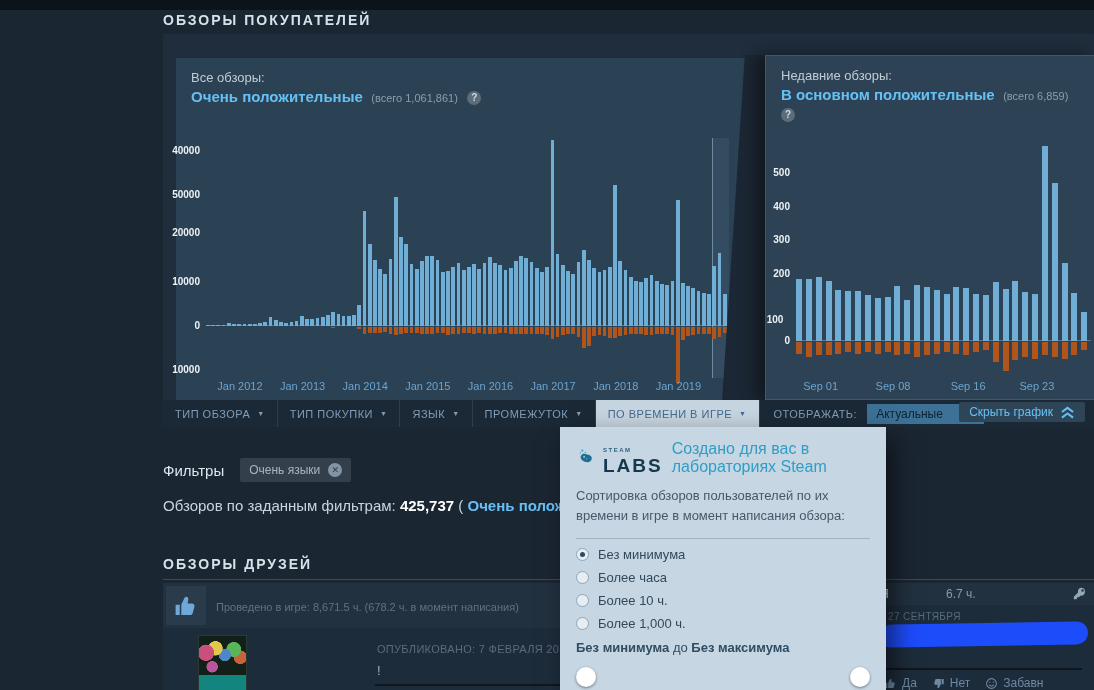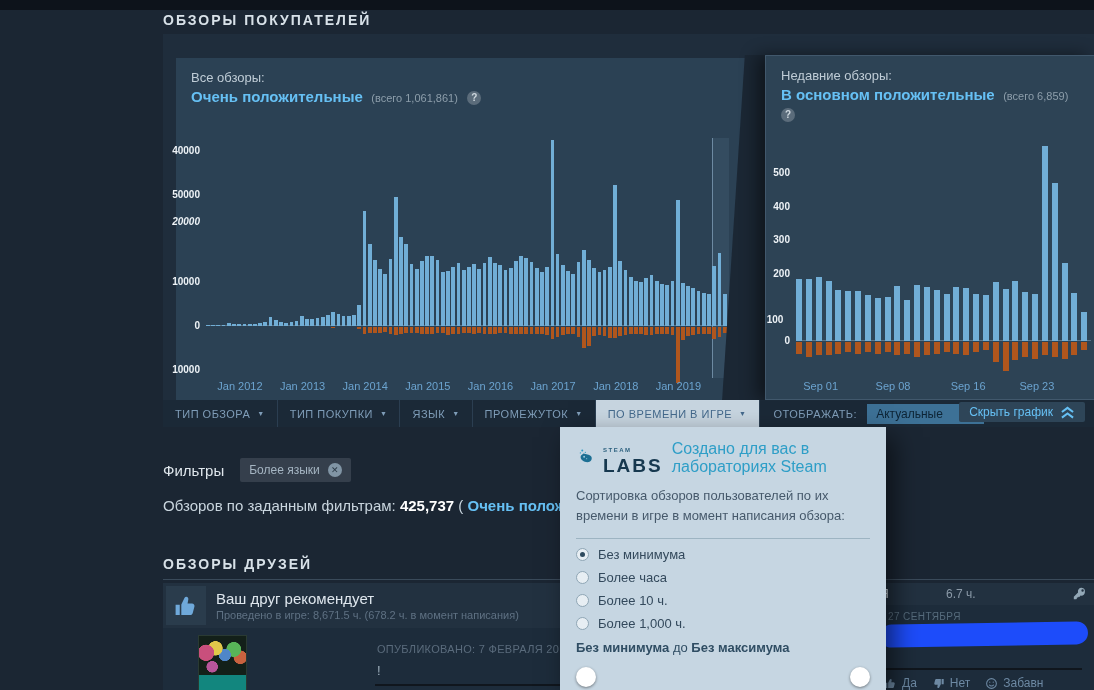--- a/index.html
+++ b/index.html
@@ -305,21 +305,21 @@
           <div class="bar" style="left: 501.12px; width: 3.76px; top: 150.06px; height: 31.94px; background: rgb(113, 174, 214);"></div>
           <div class="bar" style="left: 501.12px; width: 3.76px; top: 183px; height: 7.44px; background: rgb(176, 86, 29);"></div>
           <div class="bar" style="left: 506.34px; width: 3.76px; top: 122.06px; height: 59.94px; background: rgb(113, 174, 214);"></div>
           <div class="bar" style="left: 506.34px; width: 3.76px; top: 183px; height: 11.81px; background: rgb(176, 86, 29);"></div>
           <div class="bar" style="left: 511.56px; width: 3.76px; top: 108.94px; height: 73.06px; background: rgb(113, 174, 214);"></div>
           <div class="bar" style="left: 511.56px; width: 3.76px; top: 183px; height: 10.06px; background: rgb(176, 86, 29);"></div>
           <div class="bar" style="left: 516.78px; width: 3.76px; top: 149.63px; height: 32.38px; background: rgb(113, 174, 214);"></div>
           <div class="bar" style="left: 516.78px; width: 3.76px; top: 183px; height: 5.69px; background: rgb(176, 86, 29);"></div>
           <div class="ytick" style="left: -40px; width: 34px; top: 1px;">40000</div>
           <div class="ytick" style="left: -40px; width: 34px; top: 44.8px;">50000</div>
-          <div class="ytick" style="left: -40px; width: 34px; top: 72px; font-style: italic;">20000</div>
+          <div class="ytick" style="left: -40px; width: 34px; top: 83px;">20000</div>
           <div class="ytick" style="left: -40px; width: 34px; top: 132.3px;">10000</div>
           <div class="ytick" style="left: -40px; width: 34px; top: 176px;">0</div>
           <div class="ytick" style="left: -40px; width: 34px; top: 219.8px;">10000</div>
           <div class="xtick" style="left: -1.1px; width: 70px; top: 236px;">Jan 2012</div>
           <div class="xtick" style="left: 61.6px; width: 70px; top: 236px;">Jan 2013</div>
           <div class="xtick" style="left: 124.2px; width: 70px; top: 236px;">Jan 2014</div>
           <div class="xtick" style="left: 186.8px; width: 70px; top: 236px;">Jan 2015</div>
           <div class="xtick" style="left: 249.5px; width: 70px; top: 236px;">Jan 2016</div>
           <div class="xtick" style="left: 312.1px; width: 70px; top: 236px;">Jan 2017</div>
           <div class="xtick" style="left: 374.8px; width: 70px; top: 236px;">Jan 2018</div>
@@ -447,40 +447,39 @@
       <svg width="15" height="13" viewBox="0 0 16 14" fill="none" stroke="#66c0f4" stroke-width="2.2">
         <path d="M2 6.5 8 2l6 4.5"></path>
           <path d="M2 12.5 8 8l6 4.5"></path>
       </svg>
     </div>
   </div>
 
   <div class="filters-row">
     <span class="filters-label">Фильтры</span>
     <div class="filter-tag">
-      <span>Более языки</span>
+      <span>Очень языки</span>
       <span class="tag-close">✕</span>
     </div>
   </div>
 
   <div class="count-line">
     <span>Обзоров по заданным фильтрам: </span><b>425,737</b><span> ( </span><span class="count-rating">Очень полож</span>
   </div>
 
   <div class="sec-header" id="friends-header">ОБЗОРЫ ДРУЗЕЙ</div>
 
   <div class="friend-card">
     <div class="fc-head">
       <div class="fc-thumb">
         <svg width="26" height="26" viewBox="0 0 20 20" fill="currentColor">
           <path d="M2 9h3.2v8H2zM6.4 17h6.8c1 0 1.8-.7 2-1.6l1.3-5c.3-1.2-.6-2.4-1.9-2.4h-3.4l.6-3.1c.2-1-.6-2-1.6-2-.5 0-1 .3-1.3.8L6.4 8.8z"></path>
         </svg>
       </div>
       <div>
-        <div class="fc-title">Ваш друг рекомендует</div>
         <div class="fc-sub">Проведено в игре: 8,671.5 ч. (678.2 ч. в момент написания)</div>
       </div>
     </div>
     <div class="fc-avatar"></div>
     <div class="fc-posted">ОПУБЛИКОВАНО: 7 ФЕВРАЛЯ 2013</div>
     <div class="fc-body">!</div>
     <div class="fc-divider"></div>
   </div>
 
   <div class="side-card">

